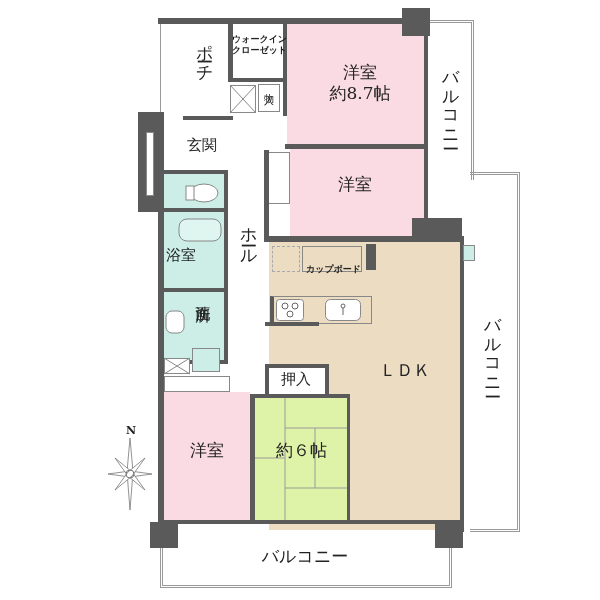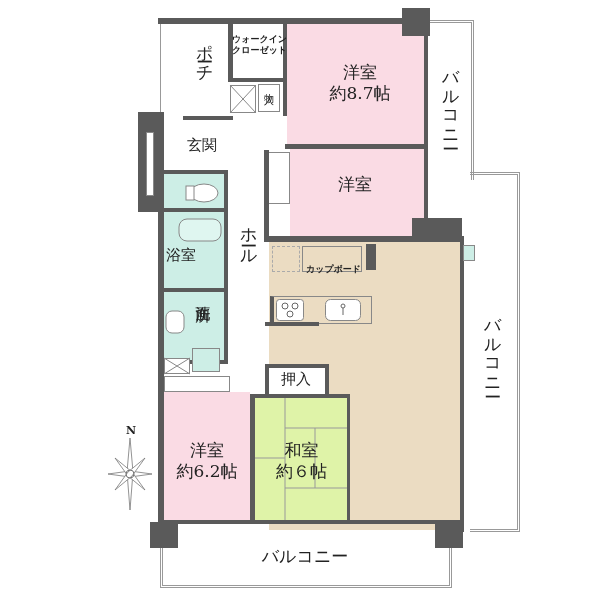--- a/index.html
+++ b/index.html
@@ -135,27 +135,26 @@
 <div class="label lbl-md" style="left:187px;top:121px;margin-top:15px;">玄関</div>
 <div class="label lbl-lg" style="left:305px;top:174px;width:100px;">
   <div>洋室</div>
 </div>
 <div class="label lbl-md" style="left:166px;top:246px;">浴室</div>
 <div class="label lbl-lg vert" style="left:238px;top:216px;">ホール</div>
 <div class="label lbl-sm" style="left:306px;top:264px;">カップボード</div>
 <div class="label lbl-md vert" style="left:193px;top:294px;">洗面所</div>
 <div class="label lbl-md" style="left:281px;top:370px;">押入</div>
 <div class="label lbl-lg" style="left:355px;top:360px;width:100px;">
+  <div>ＬＤＫ</div>
 </div>
 <div class="label lbl-lg" style="left:164px;top:440px;width:86px;">
   <div>洋室</div>
-  <div>約6.2帖</div>
 </div>
 <div class="label lbl-lg" style="left:255px;top:440px;width:93px;">
-  <div>和室</div>
   <div>約６帖</div>
 </div>
 
 <div class="label lbl-lg vert" style="left:440px;top:58px;">バルコニー</div>
 <div class="label lbl-lg vert" style="left:482px;top:306px;">バルコニー</div>
 <div class="label lbl-lg" style="left:255px;top:546px;width:100px;">バルコニー</div>
 
 <div class="label" style="left:126px;top:424px;font-size:11px;font-weight:bold;">N</div>
 <svg style="left:108px;top:438px" width="44" height="72">
   <polygon points="22,0 25,34 22,72 19,34" fill="#fff" stroke="#777" stroke-width="0.8"></polygon>

